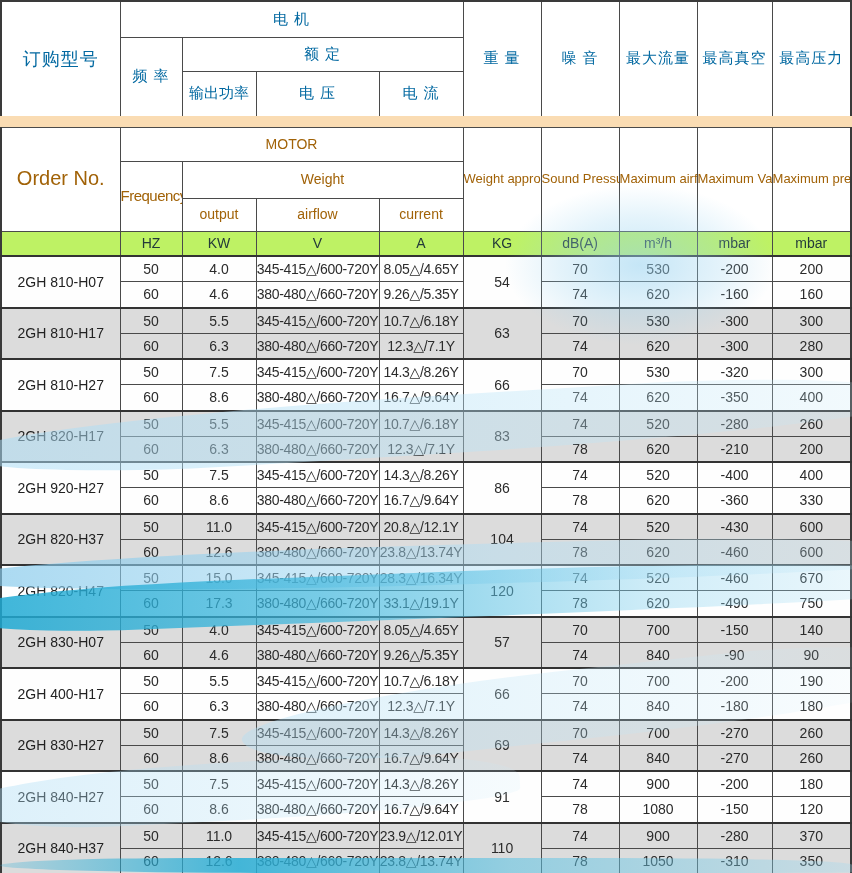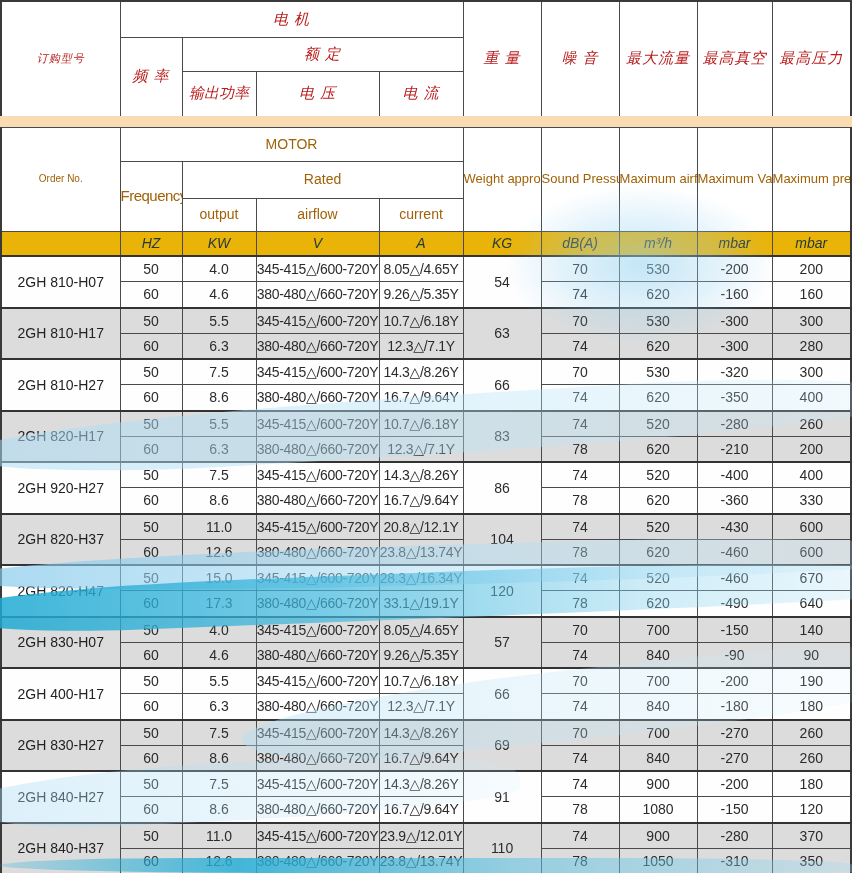--- a/index.html
+++ b/index.html
@@ -14,27 +14,27 @@
   }
   table.spec td, table.spec th{
     border:1px solid #4a4a4a;padding:0;text-align:center;vertical-align:middle;
     font-weight:normal;overflow:hidden;white-space:nowrap;
   }
   table.spec{border:2px solid #3a3a3a;}
   
   tr.cn1{height:36px;} tr.cn2{height:34px;} tr.cn3{height:45px;}
   tr.en1{height:34px;} tr.en2{height:37px;} tr.en3{height:33px;}
   tr.units{height:25px;}
-  .cn-head{font-size:15px;color:#b91c1c;letter-spacing:1px;font-style:italic;}
+  .cn-head{font-size:15px;color:#0369a1;letter-spacing:1px;}
   .en-head{font-size:13px;color:#a16207;white-space:normal;line-height:1.18;}
   .en-big{font-size:14px;}
-  .order-cn{font-size:11px;}
-  .order-en{font-size:10px;}
+  .order-cn{font-size:18px;}
+  .order-en{font-size:20px;}
   .freq-en{font-size:15px;letter-spacing:-0.5px;}
-  tr.units td{background:#eab308;font-size:14px;color:#243a3a;font-style:italic;}
+  tr.units td{background:#bef264;font-size:14px;color:#243a3a;}
   tr.band-row td{border-left:none;border-right:none;background:#fadcb3;height:10px;}
   
   tr.data{height:25.75px;}
   tr.data td{font-size:14px;}
   td.model{font-size:15px;color:#222;}
   td.volt{font-size:12px;text-align:left;padding-left:2px;letter-spacing:-0.3px;margin-left:8px;}
   tr.shade-gray td{background:#dcdcdc;}
   tr.shade-white td{background:#fefefe;}
   tr.group-start td{border-top:2px solid #333;}
   
@@ -122,21 +122,21 @@
         <th class="en-head order-en" rowspan="3">Order No.</th>
         <th class="en-head en-big" colspan="4">MOTOR</th>
         <th class="en-head" rowspan="3">Weight approx</th>
         <th class="en-head" rowspan="3">Sound Pressure level</th>
         <th class="en-head" rowspan="3">Maximum airflow</th>
         <th class="en-head" rowspan="3">Maximum Vacuum</th>
         <th class="en-head" rowspan="3">Maximum pressure</th>
       </tr>
       <tr class="en2">
         <th class="en-head freq-en" rowspan="2">Frequency</th>
-        <th class="en-head en-big" colspan="3">Rated</th>
+        <th class="en-head en-big" colspan="3">Weight</th>
       </tr>
       <tr class="en3">
         <th class="en-head en-big">output</th>
         <th class="en-head en-big">airflow</th>
         <th class="en-head en-big">current</th>
       </tr>
 
       <tr class="units">
         <td></td>
         <td>HZ</td>
@@ -296,21 +296,21 @@
           <td>670</td>
         </tr>
         <tr class="data shade-white">
           <td>60</td>
           <td>17.3</td>
           <td class="volt">380-480△/660-720Y</td>
           <td class="volt">33.1△/19.1Y</td>
           <td>78</td>
           <td>620</td>
           <td>-490</td>
-          <td>640</td>
+          <td>750</td>
         </tr>
         <tr class="data shade-gray group-start">
           <td rowspan="2" class="model">2GH 830-H07</td>
           <td>50</td>
           <td>4.0</td>
           <td class="volt">345-415△/600-720Y</td>
           <td class="volt">8.05△/4.65Y</td>
           <td rowspan="2">57</td>
           <td>70</td>
           <td>700</td>

